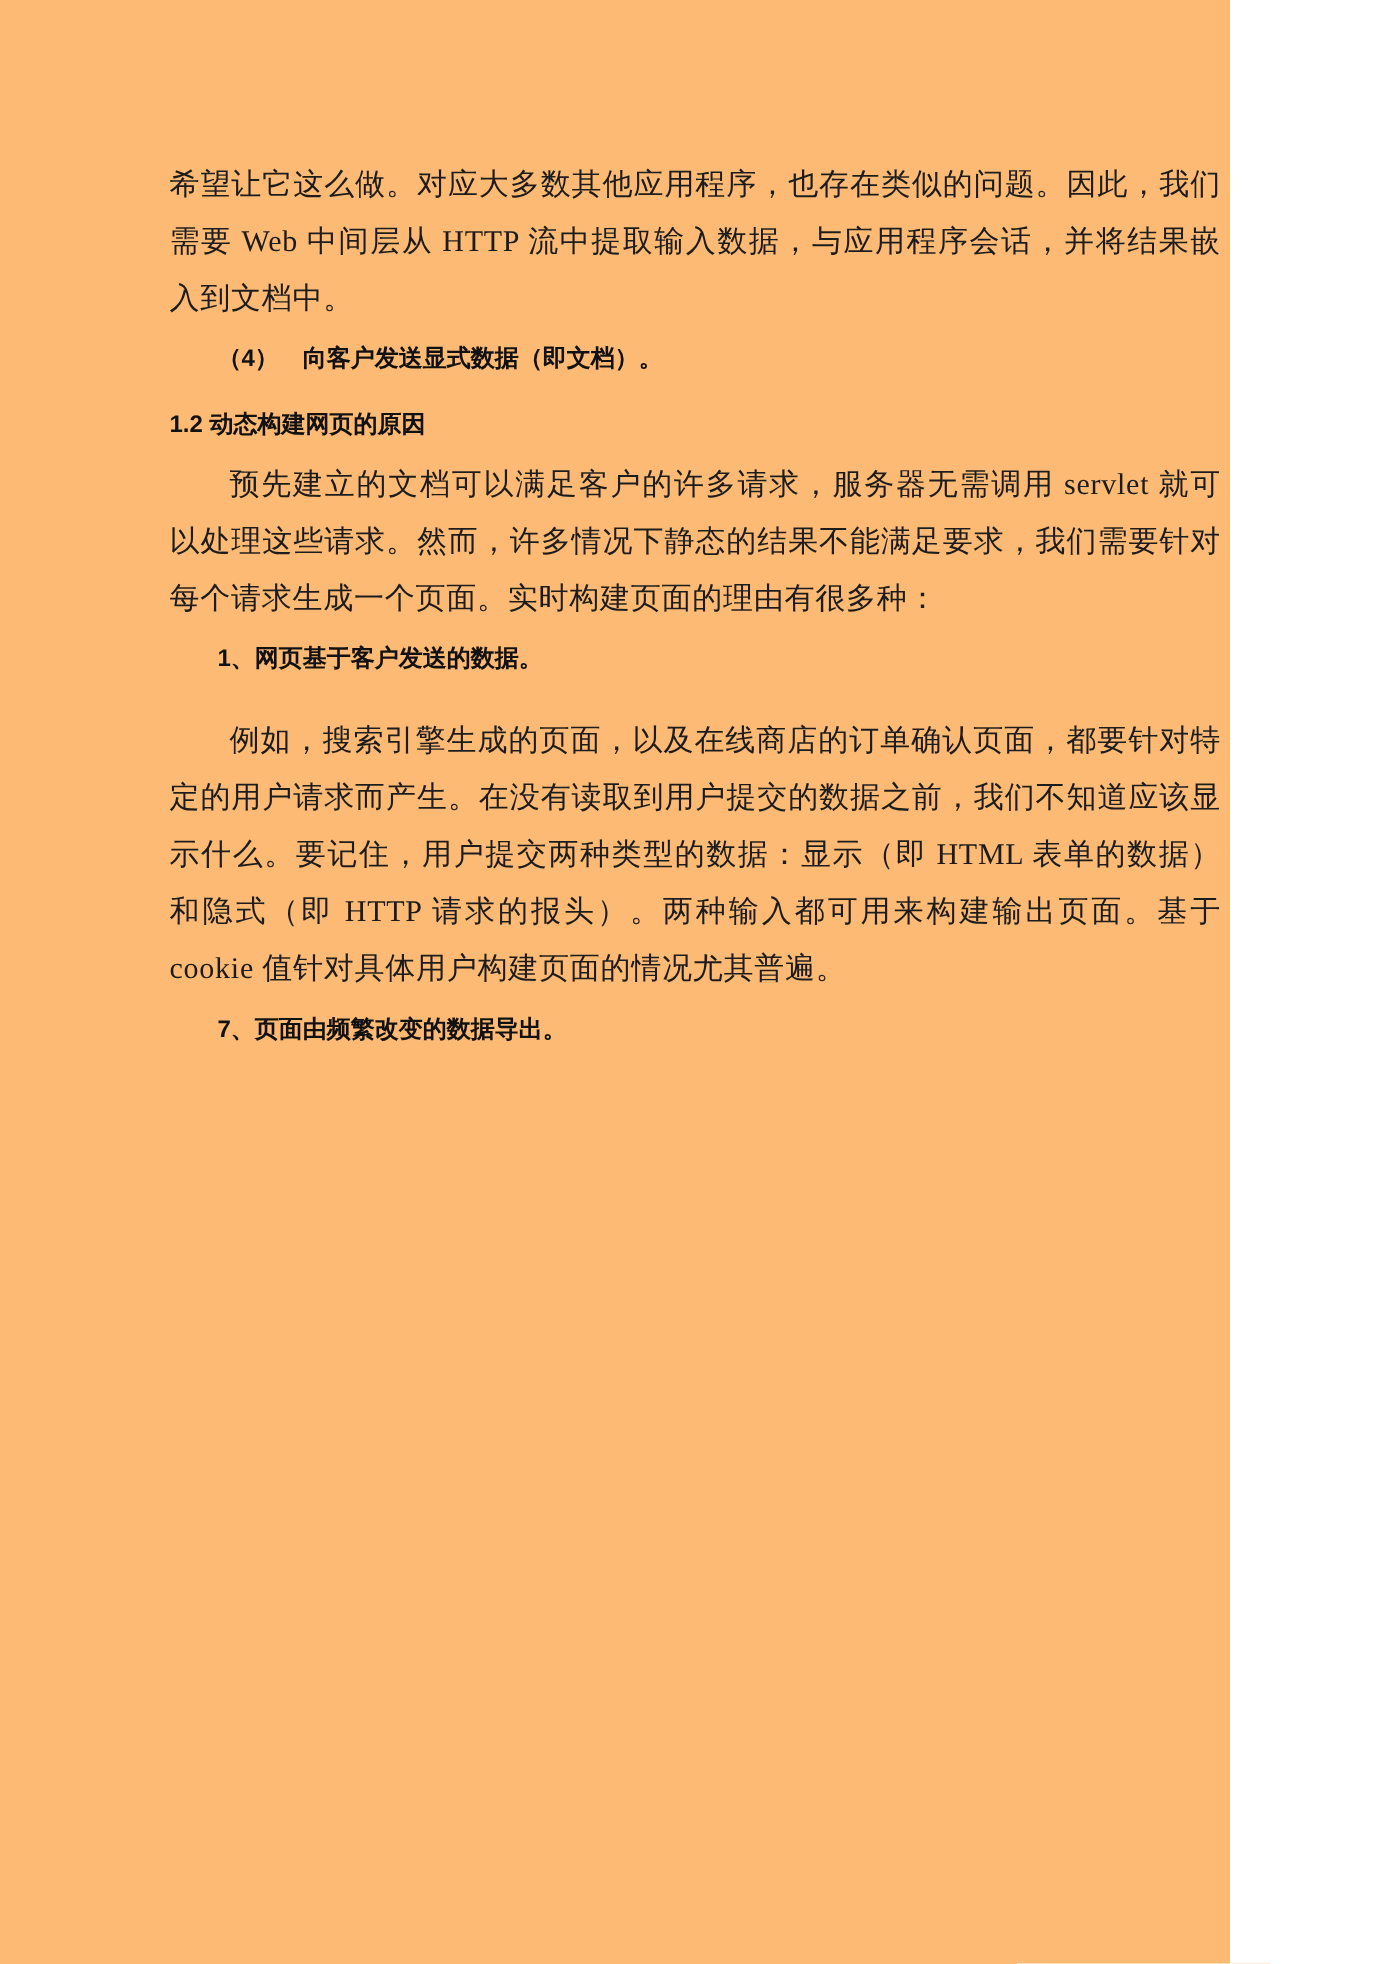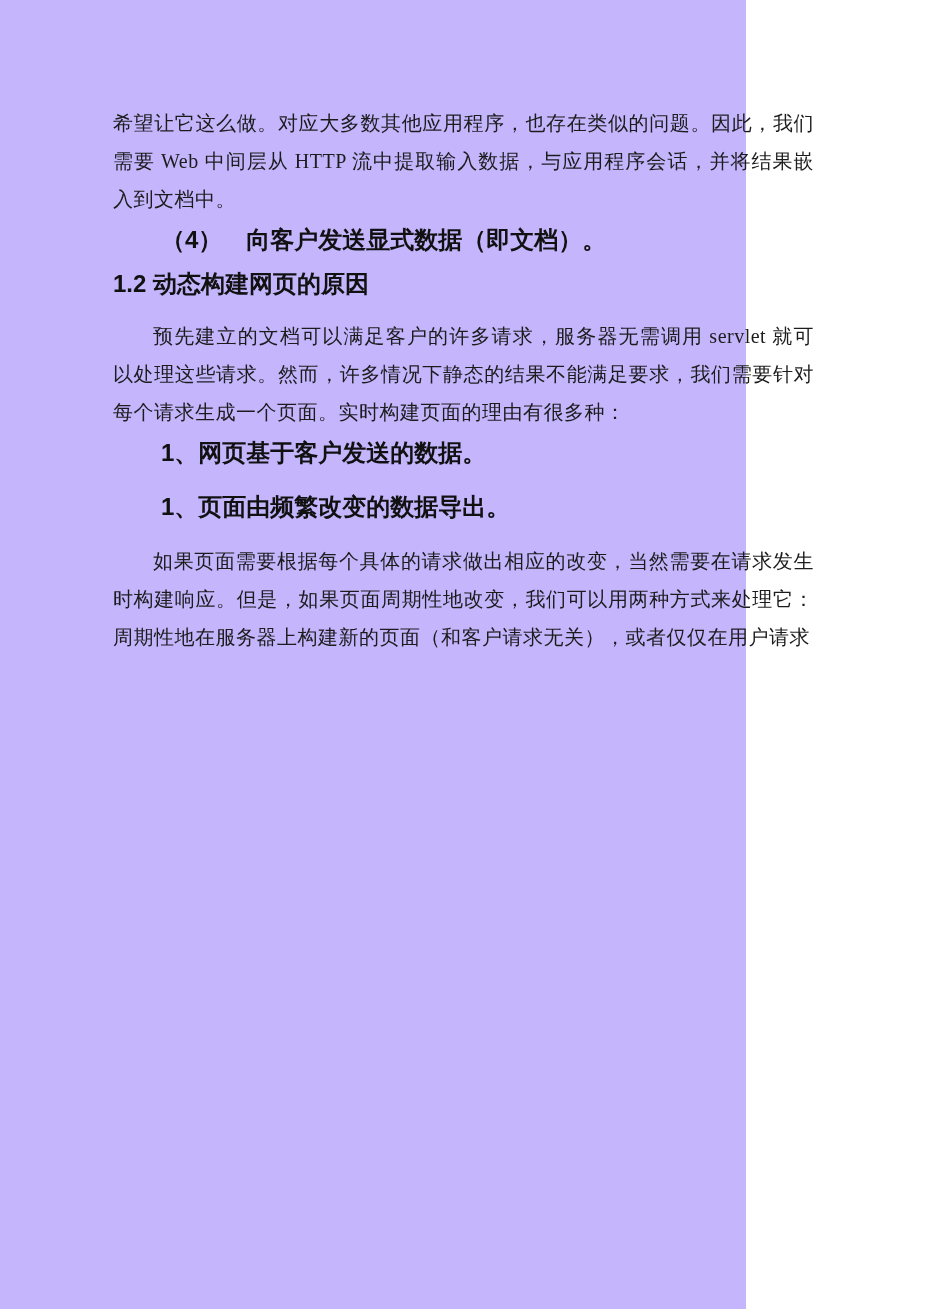--- a/index.html
+++ b/index.html
@@ -5,23 +5,23 @@
   html, body {
     margin: 0;
     padding: 0;
     background: #ffffff;
     width: 926px;
     height: 1309px;
     overflow: hidden;
   }
   .page {
     position: relative;
-    width: 746px;
+    width: 820px;
     height: 1309px;
-    background: #c4b5fd;
+    background: #fdba74;
   }
   .content {
     position: absolute;
     left: 113px;
     top: 104px;
     width: 701px;
     color: #1c1c1c;
     font-family: "Liberation Serif", "DejaVu Serif", serif;
   }
   p.body-text {
@@ -31,34 +31,34 @@
     text-align: justify;
     text-indent: 2em;
     letter-spacing: 0.5px;
   }
   p.body-text.no-indent {
     text-indent: 0;
   }
   .heading {
     font-family: "Liberation Sans", "DejaVu Sans", sans-serif;
     font-weight: bold;
-    font-size: 24px;
+    font-size: 16px;
     line-height: 38px;
     margin: 0;
     color: #111111;
   }
   .heading.h-item {       
     margin-left: 2em;
     margin-top: 3px;
     margin-bottom: 6px;
   }
   .heading.h-section {    
     margin-left: 0;
     margin-top: 2px;
-    margin-bottom: 14px;
+    margin-bottom: 1px;
   }
   .heading.h-numbered {   
     margin-left: 2em;
     margin-top: 3px;
     margin-bottom: 16px;
   }
 </style>
 </head>
 <body>
 
@@ -71,19 +71,19 @@
 
 
 
 
     <h2 class="heading h-section">1.2 动态构建网页的原因</h2>
 
     <p class="body-text">预先建立的文档可以满足客户的许多请求，服务器无需调用 servlet 就可以处理这些请求。然而，许多情况下静态的结果不能满足要求，我们需要针对每个请求生成一个页面。实时构建页面的理由有很多种：</p>
 
     <h3 class="heading h-numbered">1、网页基于客户发送的数据。</h3>
 
+    <p class="body-text">例如，搜索引擎生成的页面，以及在线商店的订单确认页面，都要针对特定的用户请求而产生。在没有读取到用户提交的数据之前，我们不知道应该显示什么。要记住，用户提交两种类型的数据：显示（即 HTML 表单的数据）和隐式（即 HTTP 请求的报头）。两种输入都可用来构建输出页面。基于 cookie 值针对具体用户构建页面的情况尤其普遍。</p>
 
-    <h3 class="heading h-numbered">1、页面由频繁改变的数据导出。</h3>
+    <h3 class="heading h-numbered">7、页面由频繁改变的数据导出。</h3>
 
-    <p class="body-text">如果页面需要根据每个具体的请求做出相应的改变，当然需要在请求发生时构建响应。但是，如果页面周期性地改变，我们可以用两种方式来处理它：周期性地在服务器上构建新的页面（和客户请求无关），或者仅仅在用户请求</p>
 
   </div>
 </div>
 
 </body></html>

